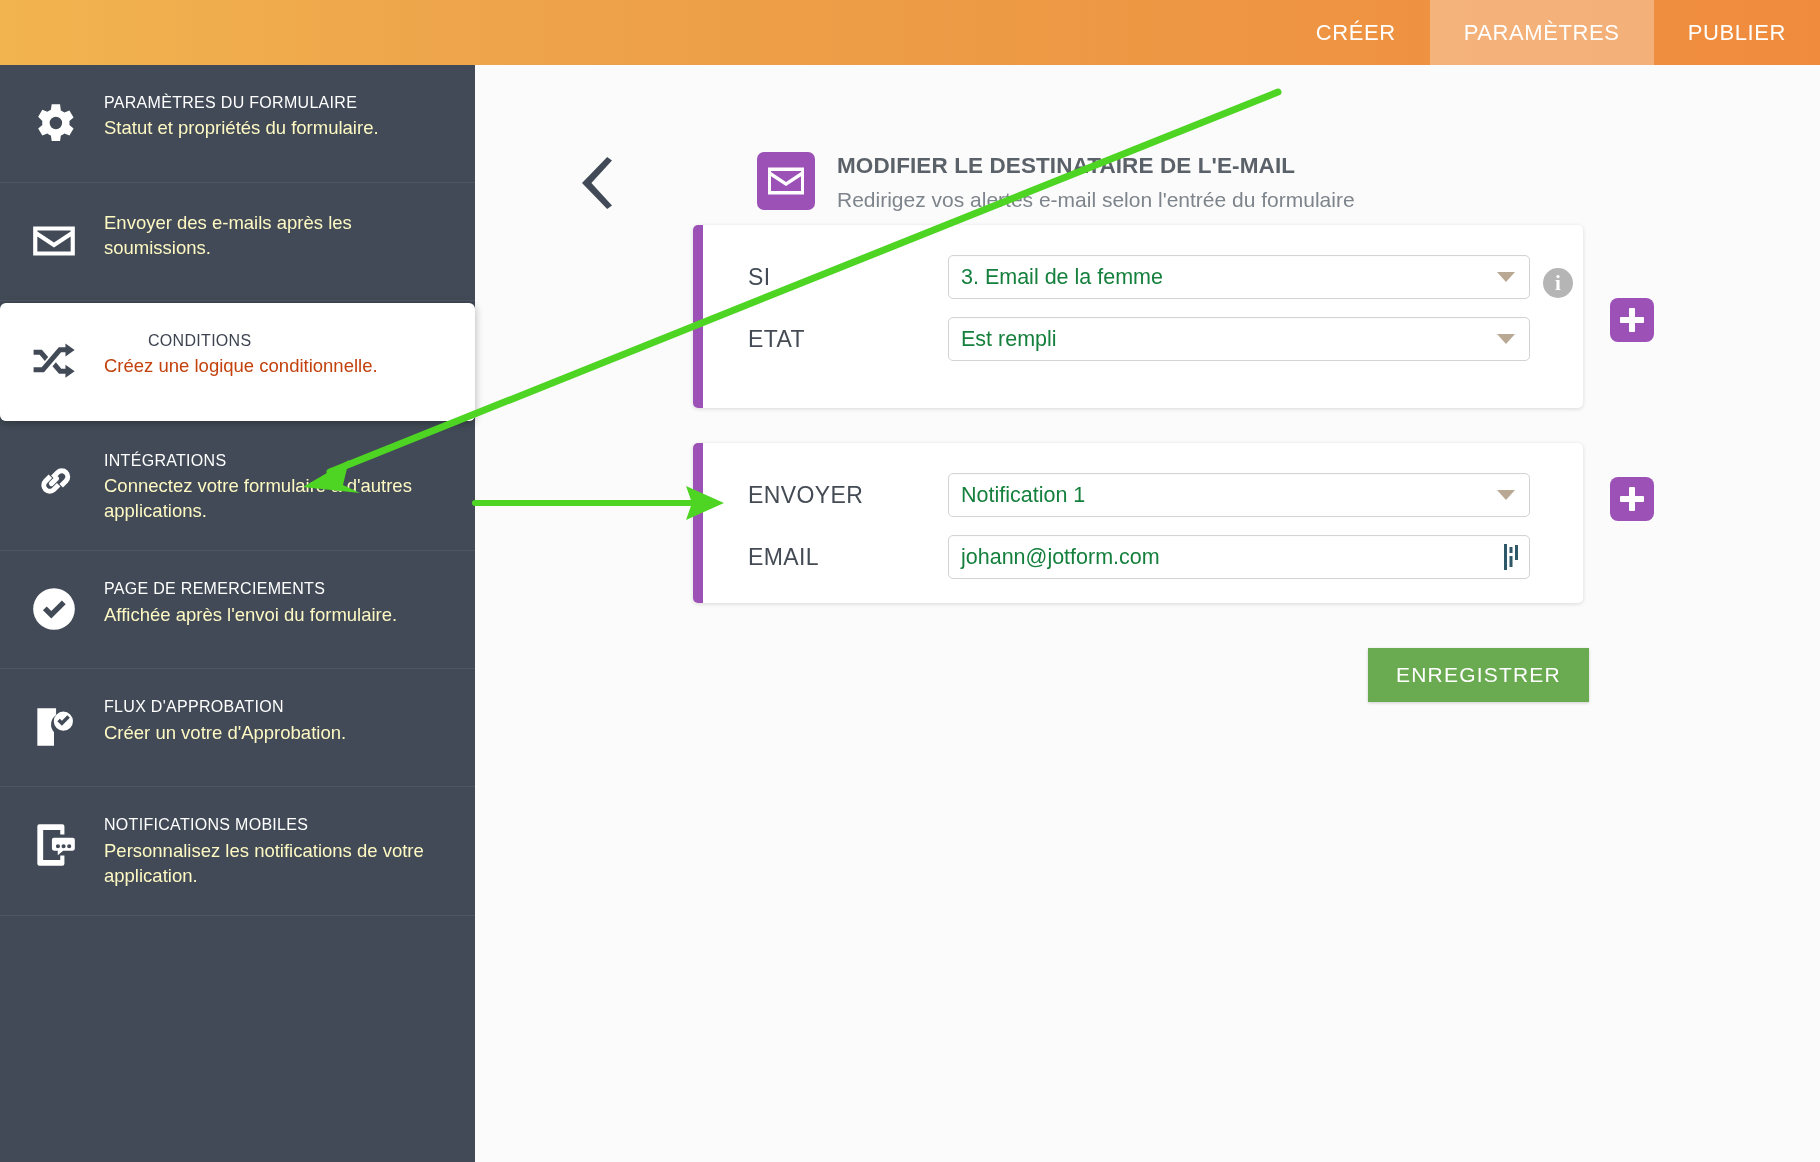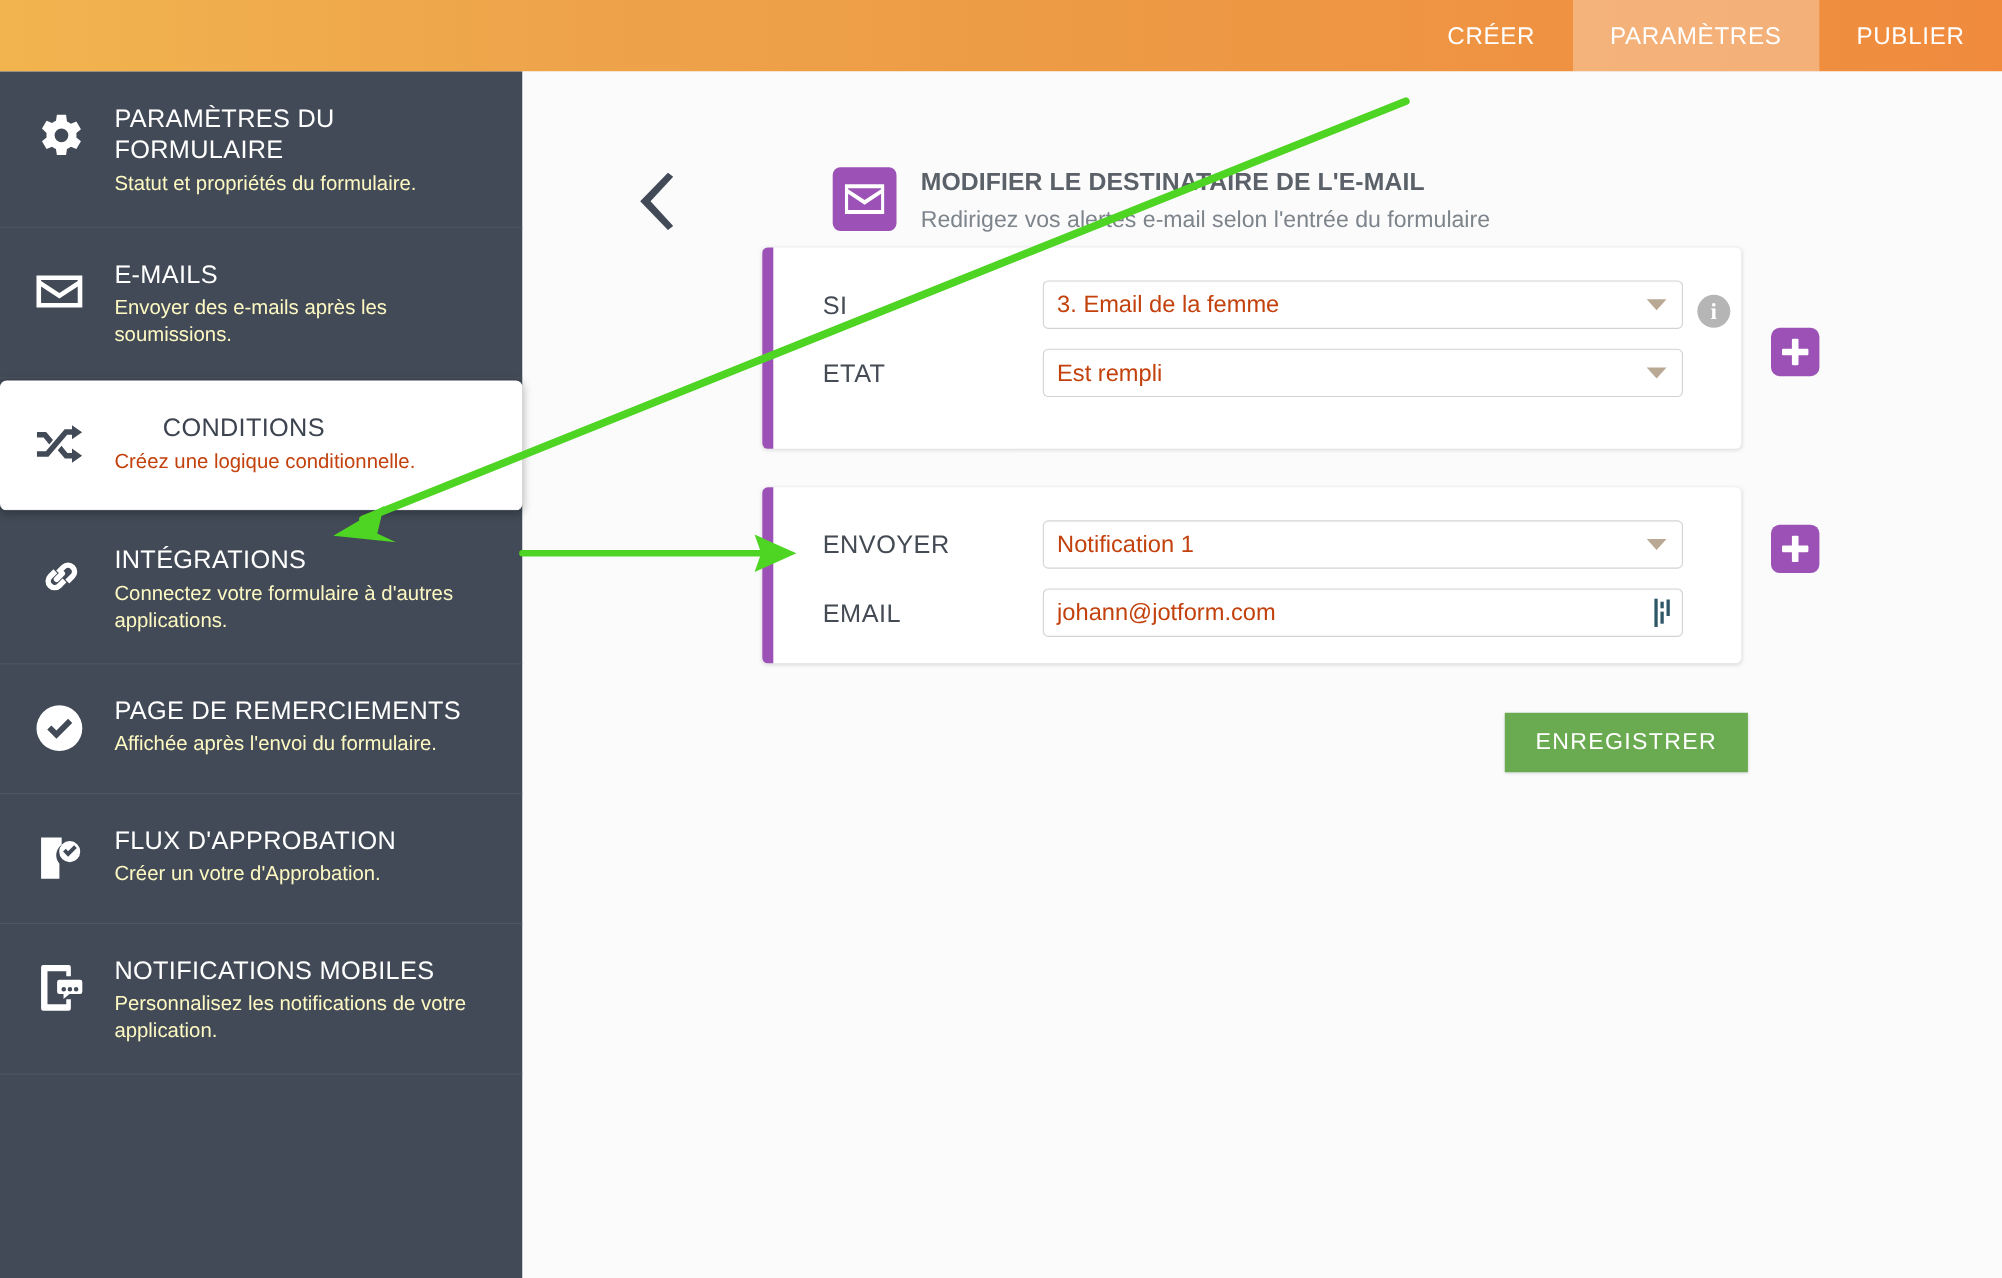--- a/index.html
+++ b/index.html
@@ -40,21 +40,21 @@
     min-height: 118px;
   }
   .side-item .icn {
     flex: 0 0 56px; width: 56px; height: 56px;
     display: flex; align-items: center; justify-content: center;
     margin-top: 4px;
   }
   .side-item .icn svg { width: 50px; height: 50px; fill: #ffffff; }
   .side-txt { padding-top: 2px; }
   .side-title {
-    color: #ffffff; font-size: 23px; letter-spacing: 0.3px;
+    color: #ffffff; font-size: 16px; letter-spacing: 0.3px;
     font-weight: 400; line-height: 1.28; margin-bottom: 3px;
   }
   .side-desc {
     color: #fef9c3; font-size: 18.5px; line-height: 1.35; font-weight: 400;
   }
   .side-item.active {
     background: #ffffff;
     border-bottom: 1px solid #ffffff;
     box-shadow: 0 2px 9px rgba(0,0,0,0.30);
     border-radius: 6px;
@@ -109,21 +109,21 @@
   .row { display: flex; align-items: center; height: 60px; }
   .row + .row { margin-top: 2px; }
   .row-label {
     width: 200px; flex: 0 0 200px;
     font-size: 23px; color: #444b54; letter-spacing: 0.4px; font-weight: 400;
   }
   .ctrl {
     position: relative; width: 582px; height: 44px;
     border: 1px solid #d3d3d3; border-radius: 5px; background: #ffffff;
     display: flex; align-items: center; padding: 0 36px 0 12px;
-    font-size: 21.5px; color: #c2410c; cursor: pointer;
+    font-size: 21.5px; color: #15803d; cursor: pointer;
     box-shadow: inset 0 1px 1px rgba(0,0,0,0.02);
   }
   .caret {
     position: absolute; right: 14px; top: 50%; transform: translateY(-50%);
     width: 0; height: 0; border-left: 9px solid transparent;
     border-right: 9px solid transparent; border-top: 10px solid #b9a894;
   }
   .ibeam {
     position: absolute; right: 10px; top: 50%; transform: translateY(-50%);
     width: 16px; height: 26px;
@@ -183,21 +183,20 @@
       </span>
     </div>
 
     <div class="side-item">
       <span class="icn">
         <svg viewBox="0 0 24 24">
             <path d="M2 5h20v14H2V5zm2 2v.4l8 5.3 8-5.3V7H4zm16 10v-7.2l-8 5.3-8-5.3V17h16z"></path>
           </svg>
       </span>
       <span class="side-txt">
-        <span class="side-title" style="display:block">E-MAILS</span>
         <span class="side-desc" style="display:block">Envoyer des e-mails après les soumissions.</span>
       </span>
     </div>
 
     <div class="side-item active">
       <span class="icn">
         <svg viewBox="0 0 24 24">
             <path d="M17.5 3.6l4.4 3.1-4.4 3.1V7.8h-2.1l-8.2 9.6H2.2v-2.4h3.9l8.2-9.6h3.2V3.6zM2.2 6.6h4l3 3.5-1.6 1.9-2.5-3H2.2V6.6zm15.3 7.2l4.4 3.1-4.4 3.1v-1.9h-3.1l-3.1-3.6 1.6-1.9 2.6 3.1h2V13.8z"></path>
           </svg>
       </span>

